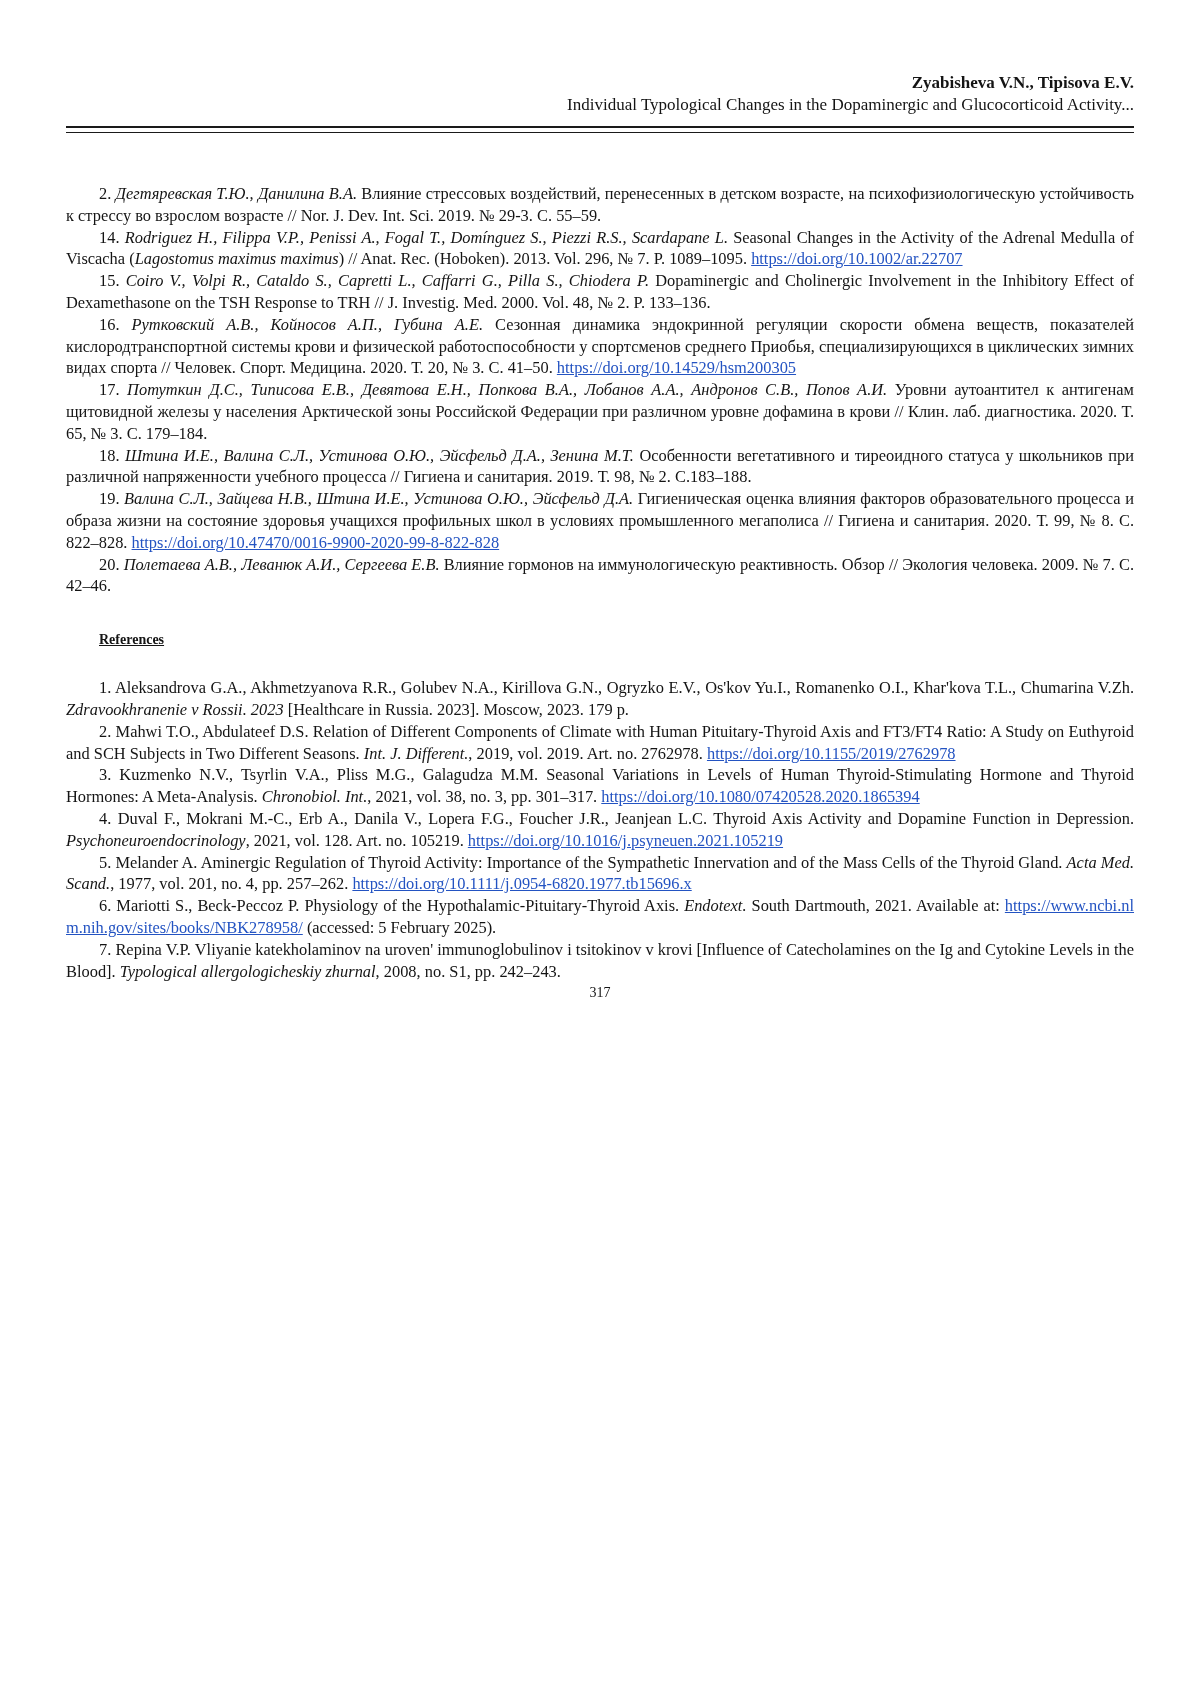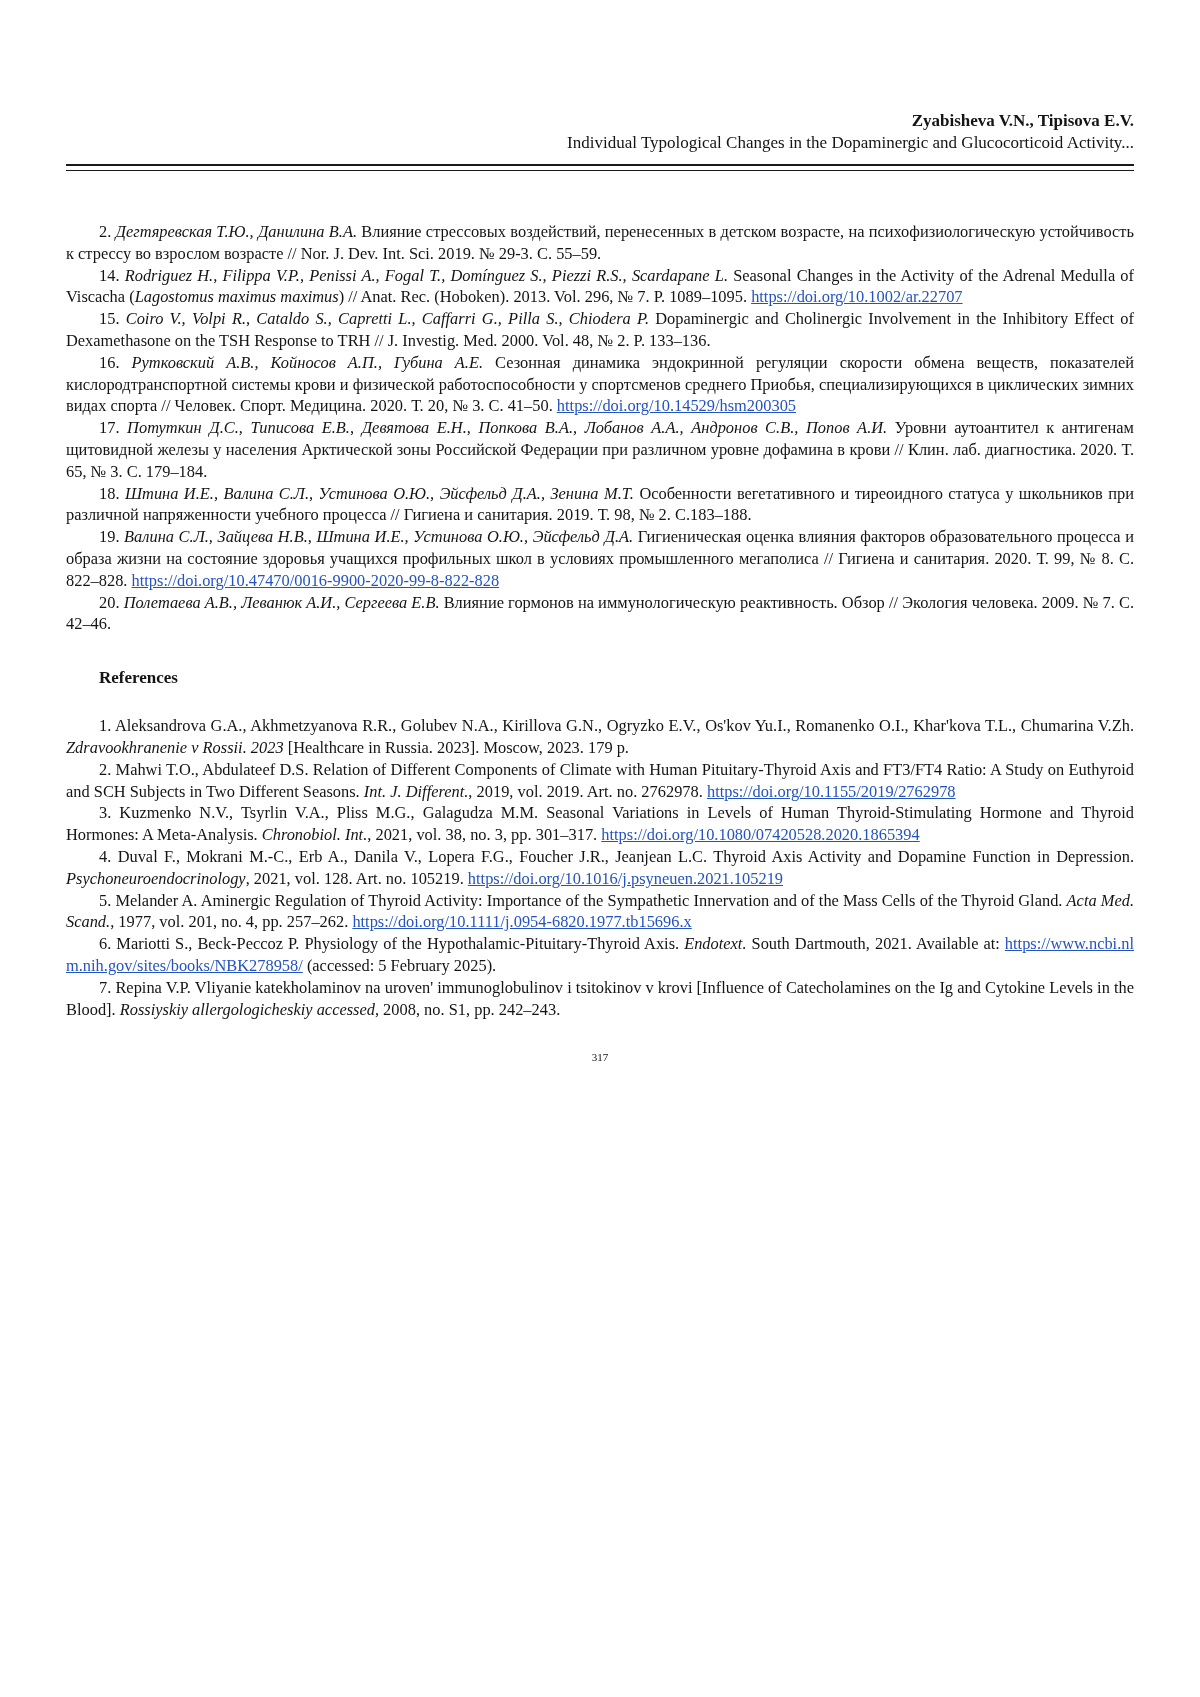--- a/index.html
+++ b/index.html
@@ -11,21 +11,21 @@
   }
   .page {
     width: 1200px;
     height: 1697px;
     background: #ffffff;
     padding: 0 66px;
     position: relative;
     overflow: hidden;
   }
   .page-header {
-    padding-top: 110px;
+    padding-top: 72px;
     text-align: right;
     font-size: 17px;
     line-height: 22px;
   }
   .page-header .authors { font-weight: bold; }
   .header-rule {
     margin-top: 10px;
     height: 7px;
     border-top: 2.5px solid #1a1a1a;
     border-bottom: 1.2px solid #1a1a1a;
@@ -40,28 +40,28 @@
   }
   .it { font-style: italic; }
   .ref a {
     color: var(--link, #2353c2);
     text-decoration: underline;
     word-break: break-all;
   }
   .references-heading {
     margin-top: 32px;
     margin-left: 33px;
-    font-size: 17px;
+    font-size: 14px;
     font-weight: bold;
     line-height: 22px;
+    text-decoration: underline;
   }
   .page-number {
-    margin-top: 26px;
     text-align: center;
-    font-size: 11px;
+    font-size: 14px;
     line-height: 22px;
   }
 </style>
 </head>
 <body>
 
 <div class="page">
 
   <header class="page-header">
     <div class="authors">Zyabisheva V.N., Tipisova E.V.</div>
@@ -83,18 +83,18 @@
 
   <h2 class="references-heading">References</h2>
 
   <main class="refs refs-en">
       <p class="ref"><span>1. </span><span>Aleksandrova G.A., Akhmetzyanova R.R., Golubev N.A., Kirillova G.N., Ogryzko E.V., Os'kov Yu.I., Romanenko O.I., Khar'kova T.L., Chumarina V.Zh. </span><span class="it">Zdravookhranenie v Rossii. 2023</span><span> [Healthcare in Russia. 2023]. Moscow, 2023. 179 p.</span></p>
       <p class="ref"><span>2. </span><span>Mahwi T.O., Abdulateef D.S. Relation of Different Components of Climate with Human Pituitary-Thyroid Axis and FT3/FT4 Ratio: A Study on Euthyroid and SCH Subjects in Two Different Seasons. </span><span class="it">Int. J. Different.</span><span>, 2019, vol. 2019. Art. no. 2762978. </span><a href="#">https://doi.org/10.1155/2019/2762978</a></p>
       <p class="ref"><span>3. </span><span>Kuzmenko N.V., Tsyrlin V.A., Pliss M.G., Galagudza M.M. Seasonal Variations in Levels of Human Thyroid-Stimulating Hormone and Thyroid Hormones: A Meta-Analysis. </span><span class="it">Chronobiol. Int.</span><span>, 2021, vol. 38, no. 3, pp. 301–317. </span><a href="#">https://doi.org/10.1080/07420528.2020.1865394</a></p>
       <p class="ref"><span>4. </span><span>Duval F., Mokrani M.-C., Erb A., Danila V., Lopera F.G., Foucher J.R., Jeanjean L.C. Thyroid Axis Activity and Dopamine Function in Depression. </span><span class="it">Psychoneuroendocrinology</span><span>, 2021, vol. 128. Art. no. 105219. </span><a href="#">https://doi.org/10.1016/j.psyneuen.2021.105219</a></p>
       <p class="ref"><span>5. </span><span>Melander A. Aminergic Regulation of Thyroid Activity: Importance of the Sympathetic Innervation and of the Mass Cells of the Thyroid Gland. </span><span class="it">Acta Med. Scand.</span><span>, 1977, vol. 201, no. 4, pp. 257–262. </span><a href="#">https://doi.org/10.1111/j.0954-6820.1977.tb15696.x</a></p>
       <p class="ref"><span>6. </span><span>Mariotti S., Beck-Peccoz P. Physiology of the Hypothalamic-Pituitary-Thyroid Axis. </span><span class="it">Endotext.</span><span> South Dartmouth, 2021. Available at: </span><a href="#">https://www.ncbi.nlm.nih.gov/sites/books/NBK278958/</a><span> (accessed: 5 February 2025).</span></p>
-      <p class="ref"><span>7. </span><span>Repina V.P. Vliyanie katekholaminov na uroven' immunoglobulinov i tsitokinov v krovi [Influence of Catecholamines on the Ig and Cytokine Levels in the Blood]. </span><span class="it">Rossiyskiy allergologicheskiy accessed</span><span>, 2008, no. S1, pp. 242–243.</span></p>
+      <p class="ref"><span>7. </span><span>Repina V.P. Vliyanie katekholaminov na uroven' immunoglobulinov i tsitokinov v krovi [Influence of Catecholamines on the Ig and Cytokine Levels in the Blood]. </span><span class="it">Typological allergologicheskiy zhurnal</span><span>, 2008, no. S1, pp. 242–243.</span></p>
     </main>
 
   <footer class="page-number">317</footer>
 
 </div>
 
 </body></html>

